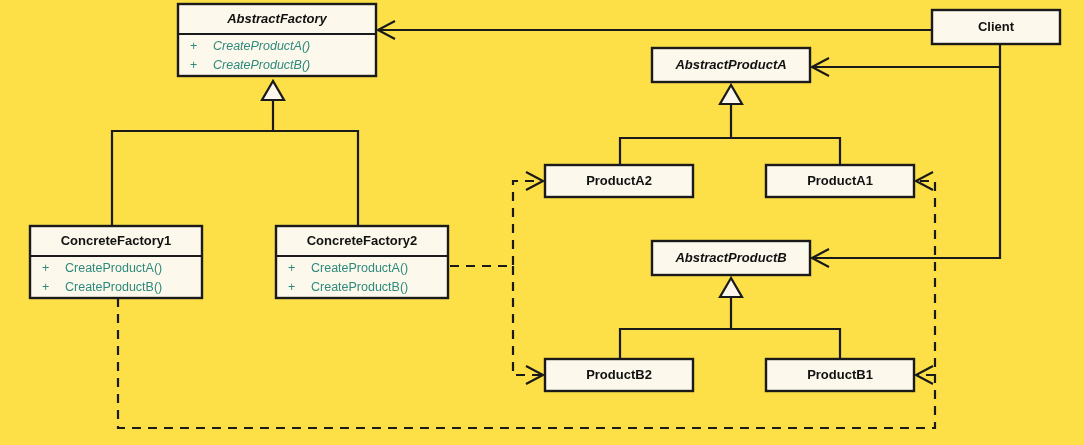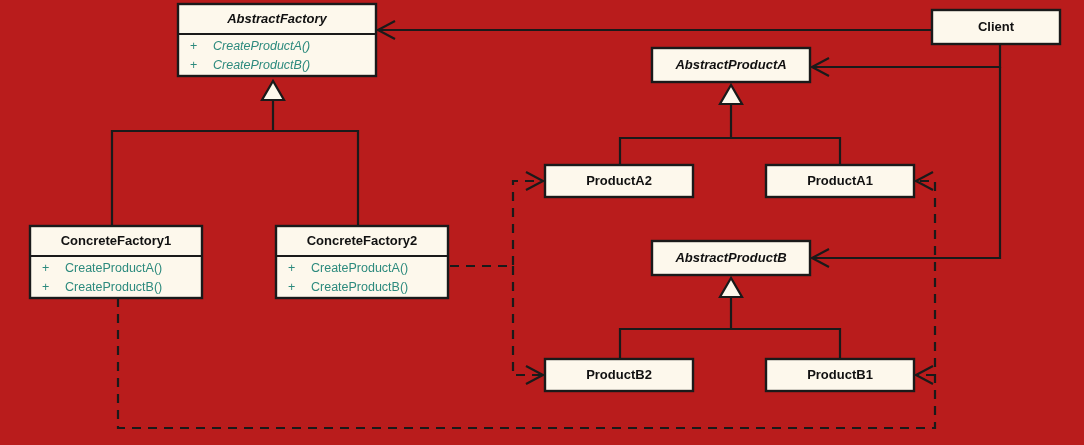--- a/index.html
+++ b/index.html
@@ -8,21 +8,21 @@
     padding: 0;
     background: #ffffff;
   }
   body {
     font-family: "Liberation Sans", sans-serif;
   }
   #diagram-root {
     position: relative;
     width: 1084px;
     height: 445px;
-    background: #b91c1c;
+    background: #fde047;
     overflow: hidden;
   }
   svg.uml-canvas {
     position: absolute;
     top: 0;
     left: 0;
     width: 1084px;
     height: 445px;
     display: block;
   }

